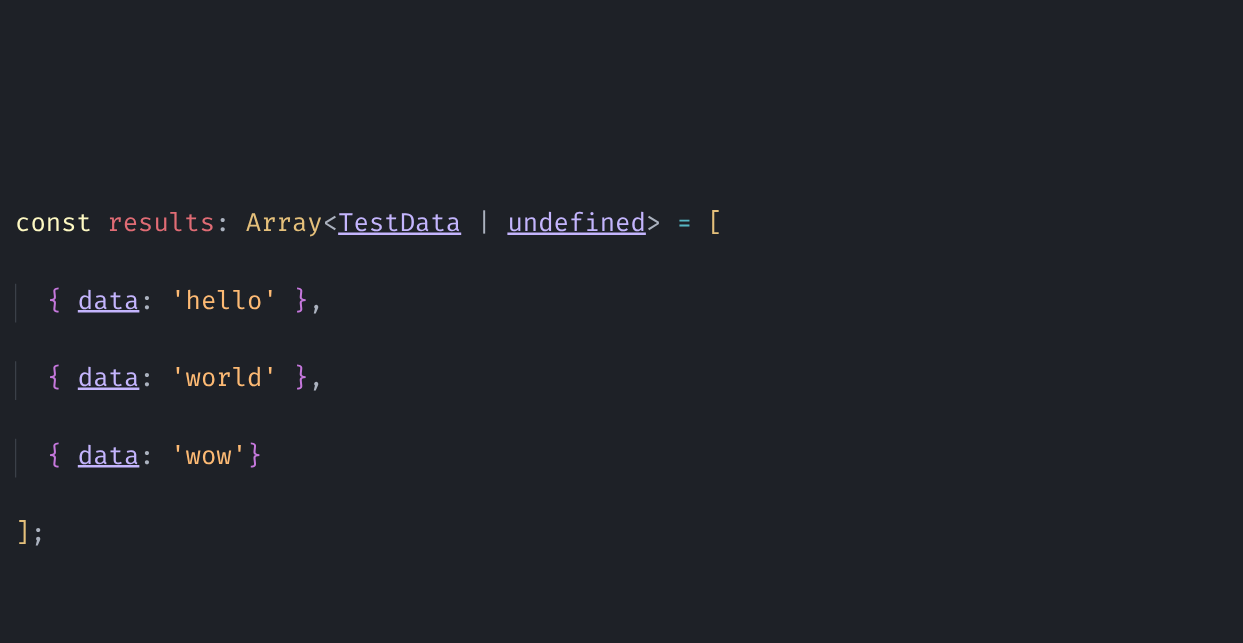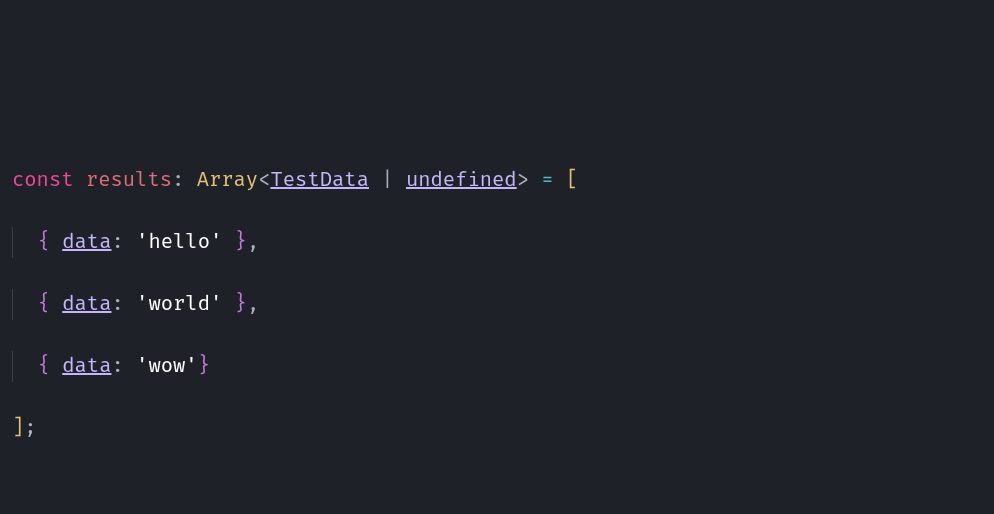--- a/index.html
+++ b/index.html
@@ -14,25 +14,25 @@
       overflow: hidden;
       padding: 10px 12px;
       white-space: pre;
     }
     .line { display: block; min-height: 1.55em; }
     .indent {
       display: inline-block;
       border-left: 1px solid #3b4048;
       padding-left: 0;
     }
-    .kw { color: #ec4899; }      
+    .kw { color: #fef9c3; }      
     .id { color: #e06c75; margin-top: 20px; }      
     .type { color: #e5c07b; text-align: center; }    
     .tg { color: #c4b5fd; text-decoration: underline; }      
-    .str { color: #ffffff; }      
+    .str { color: #fdba74; }      
     .pn { color: #abb2bf; }
     .undef { color: #d19a66; }   
     .brack { color: #e5c07b; }  
     .brace { color: #c678dd; }   
     .eq { color: #56b6c2; }
   </style>
 </head>
 <body>
 
 

